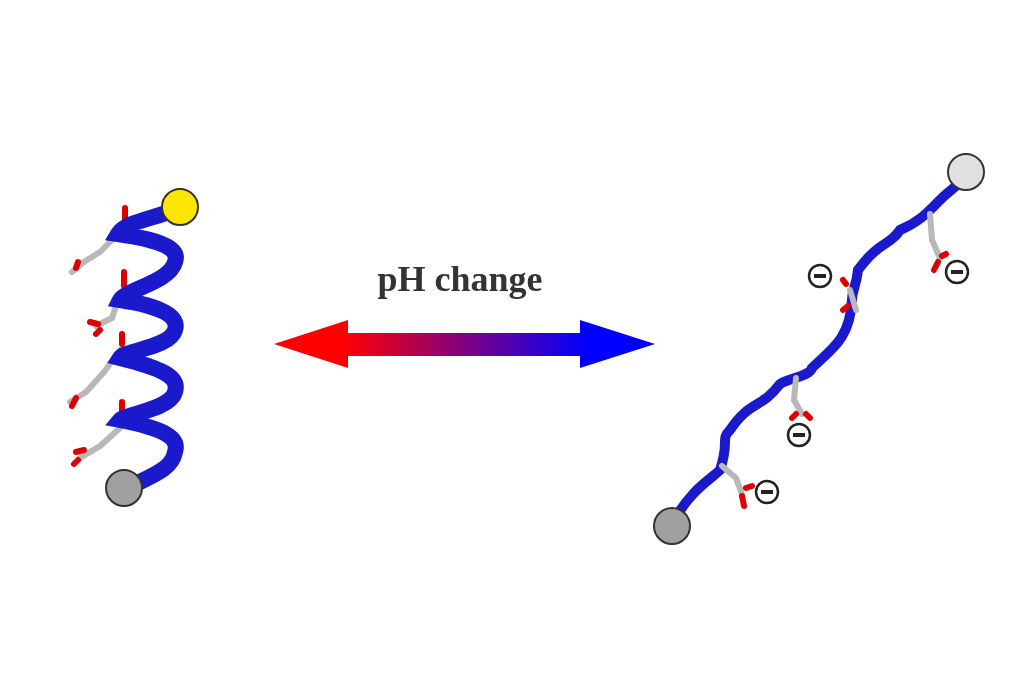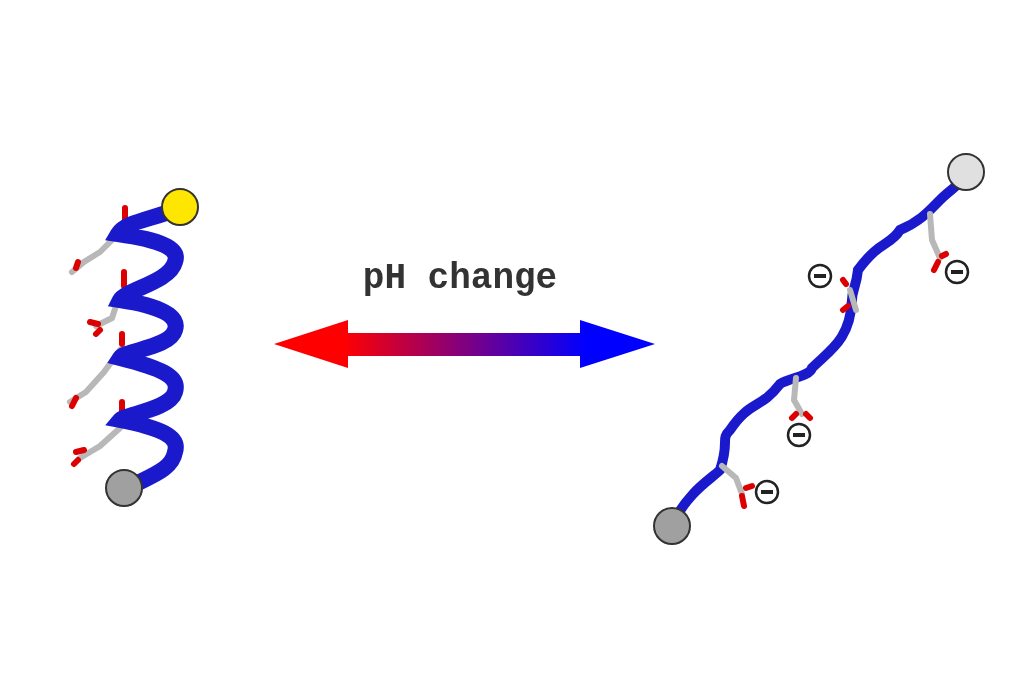--- a/index.html
+++ b/index.html
@@ -1,19 +1,19 @@
 <!DOCTYPE html>
 <html><head>
 <meta charset="utf-8">
 <style>
   html, body { margin: 0; padding: 0; background: #ffffff; }
   #canvas { position: relative; width: 1024px; height: 682px; background: #ffffff; overflow: hidden; }
   svg { position: absolute; left: 0; top: 0; }
   .label { position: absolute; left: 300px; top: 258px; width: 320px; text-align: center;
-           font-family: Liberation Mono, monospace; font-weight: bold; font-size: 36px; color: #333333; }
+           font-family: Liberation Serif, serif; font-weight: bold; font-size: 36px; color: #333333; }
 </style>
 </head>
 <body>
 
 <div id="canvas">
   <svg width="1024" height="682" viewBox="0 0 1024 682">
     <defs>
       <linearGradient id="arrowGrad" x1="0" y1="0" x2="1" y2="0">
         <stop offset="0.18" stop-color="#ff0000"></stop>
         <stop offset="0.5" stop-color="#800080"></stop>

